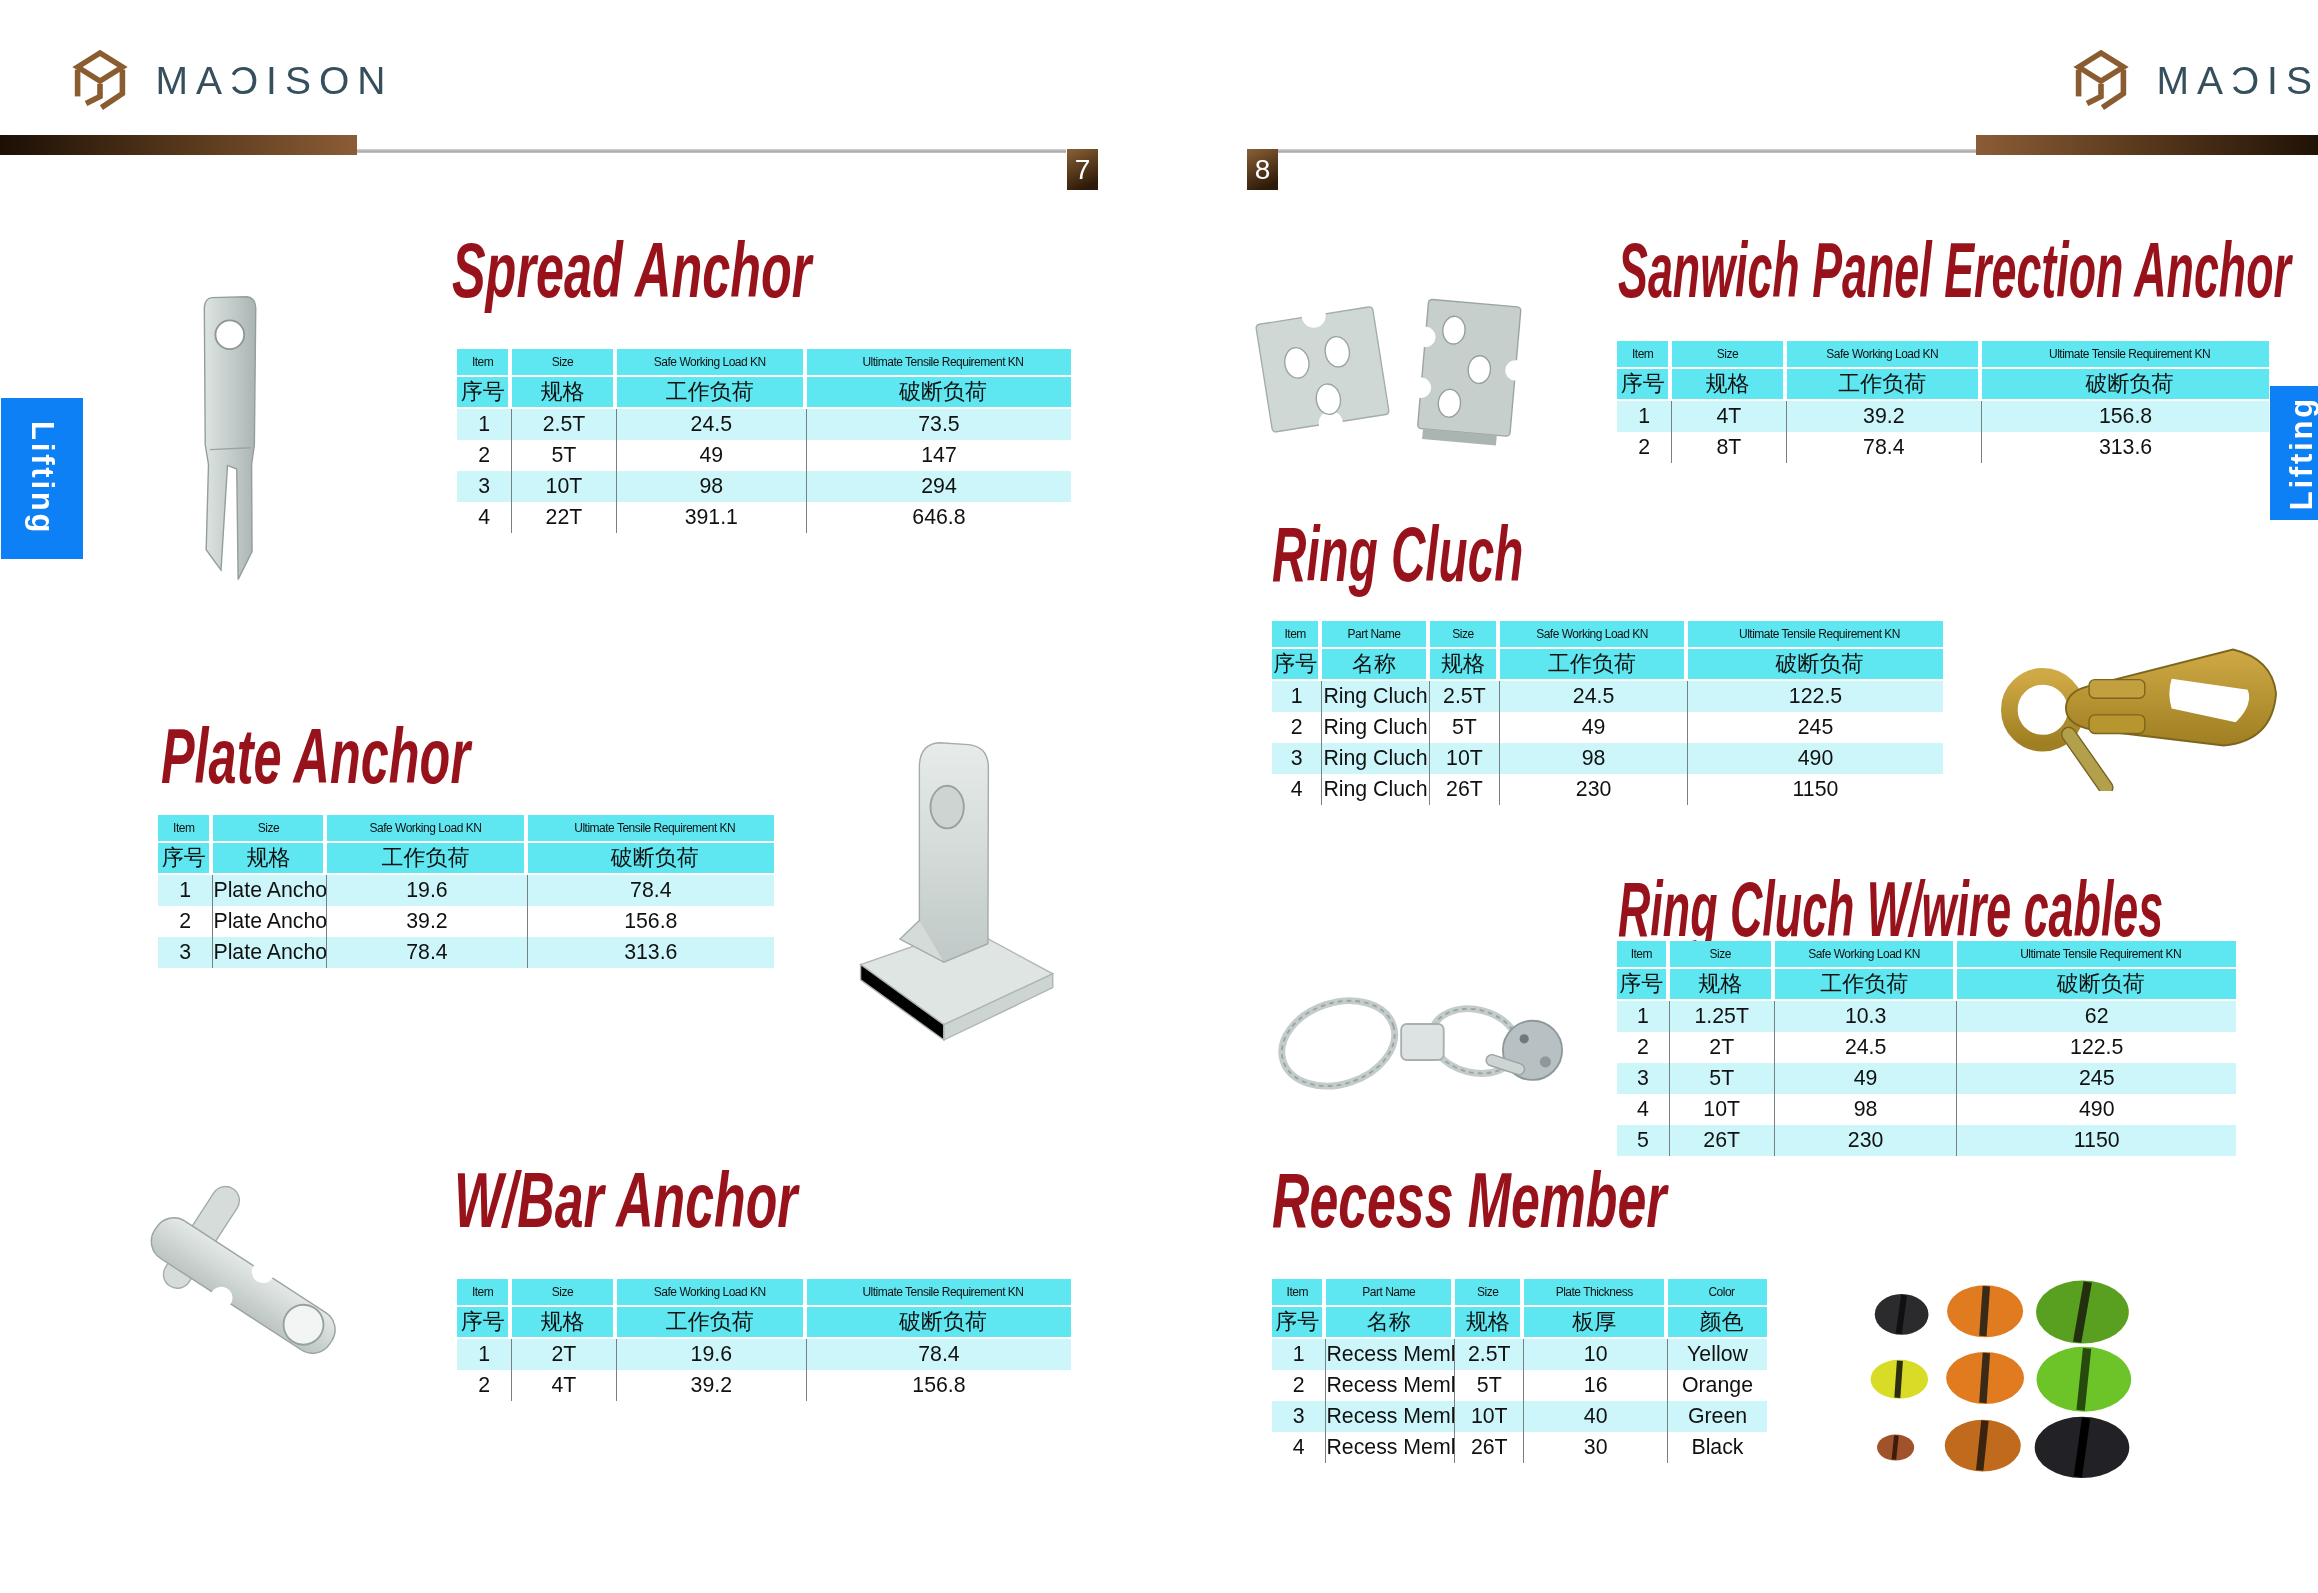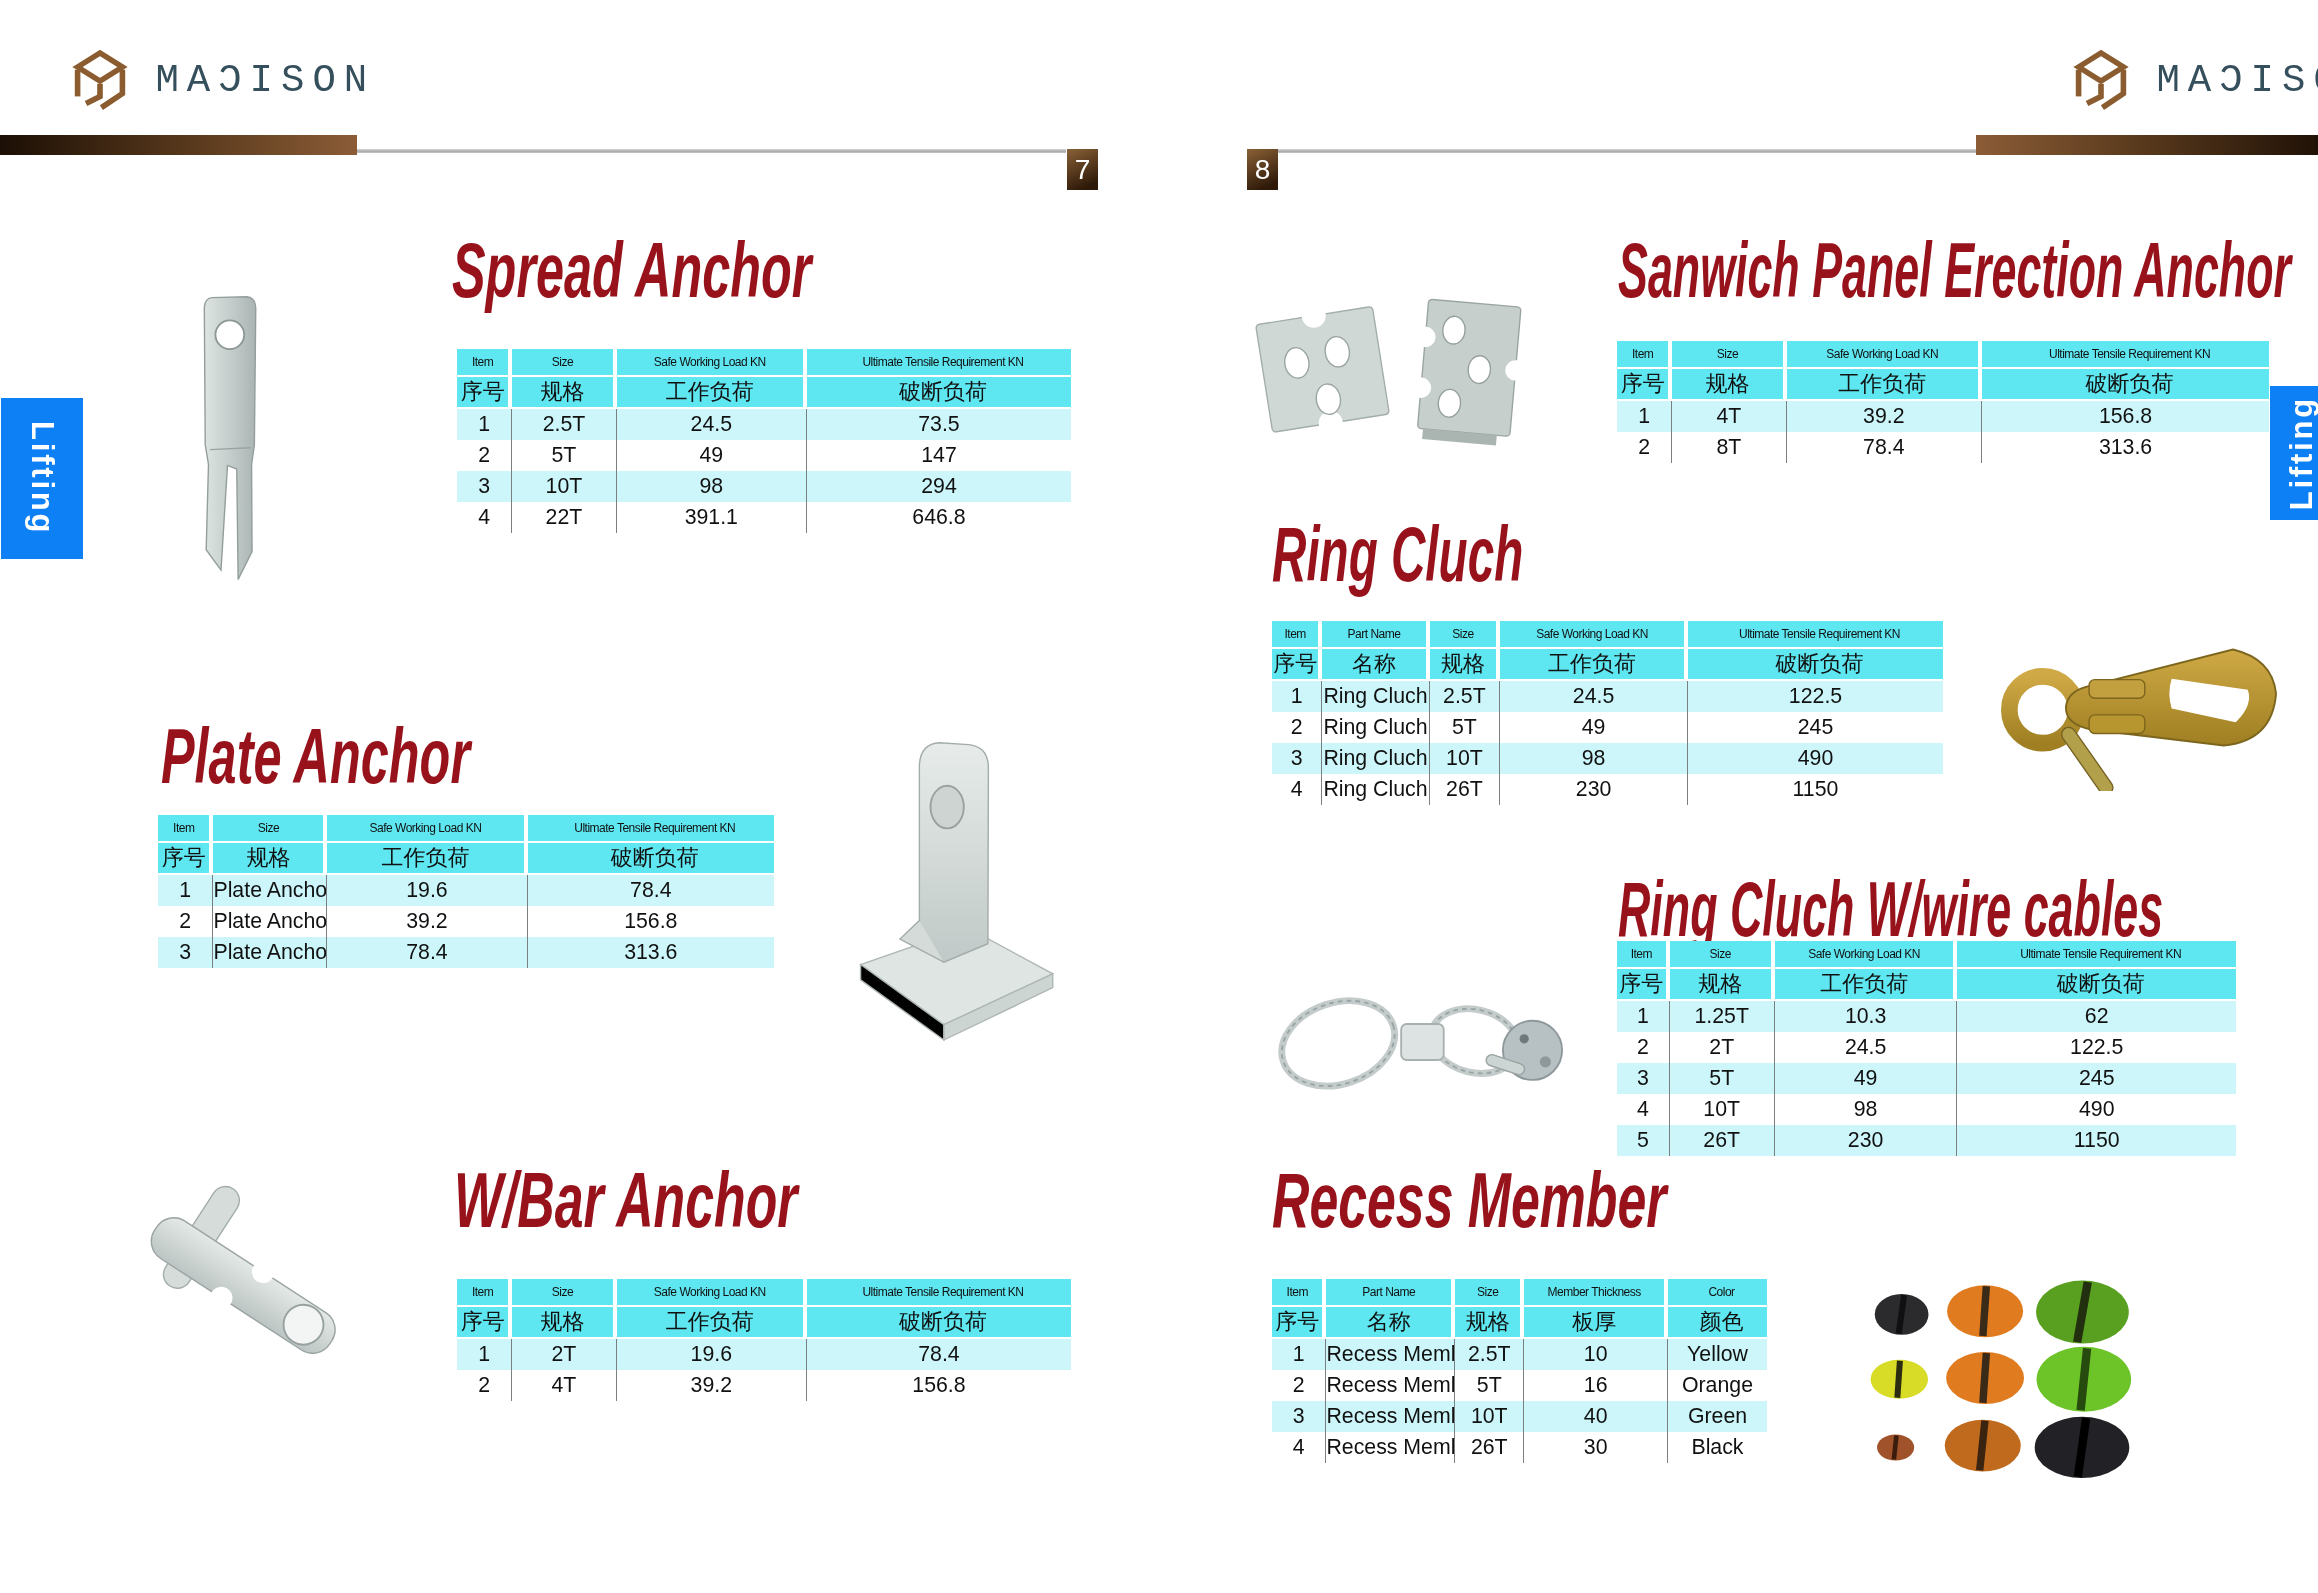--- a/index.html
+++ b/index.html
@@ -4,21 +4,21 @@
 <style>
   html,body{margin:0;padding:0;background:#ffffff;}
   body{width:2333px;height:1594px;position:relative;overflow:hidden;
        font-family:"Liberation Sans", sans-serif;color:#111;}
 
   .abs{position:absolute;}
 
   
   .logo{display:flex;align-items:center;gap:20.4px;}
   .logo svg{display:block;}
-  .wordmark{font-family:Liberation Mono, monospace;font-size:39px;letter-spacing:8px;
+  .wordmark{font-family:Liberation Sans, sans-serif;font-size:39px;letter-spacing:8px;
             color:#35505c;font-weight:400;}
   .brown-bar{height:19.5px;background:linear-gradient(90deg,#1c0f05 0%,#5a3a1d 55%,#8b5c36 100%);}
   .brown-bar.mirror{background:linear-gradient(90deg,#8b5c36 0%,#5a3a1d 45%,#1c0f05 100%);}
   .gray-rule{height:4.2px;background:linear-gradient(180deg,#d9d9d9,#a9a9a9 55%,#c4c4c4);}
   .page-badge{width:31px;height:41px;background:linear-gradient(155deg,#8a6136,#2f1a09 85%);
               color:#fff;font-size:28px;display:flex;align-items:center;justify-content:center;}
 
   
   .side-tab{background:#0e80f6;color:#fff;display:flex;align-items:center;justify-content:center;}
   .side-tab span{writing-mode:vertical-rl;font-size:31px;font-weight:bold;letter-spacing:2.8px;}
@@ -484,21 +484,21 @@
         <col style="width: 26%;">
         <col style="width: 14%;">
         <col style="width: 29%;">
         <col style="width: 20%;">
       </colgroup>
       <thead>
         <tr class="en">
           <th>Item</th>
           <th>Part Name</th>
           <th>Size</th>
-          <th>Member Thickness</th>
+          <th>Plate Thickness</th>
           <th>Color</th>
         </tr>
         <tr class="cn">
           <th>序号</th>
           <th>名称</th>
           <th>规格</th>
           <th>板厚</th>
           <th>颜色</th>
         </tr>
       </thead>

